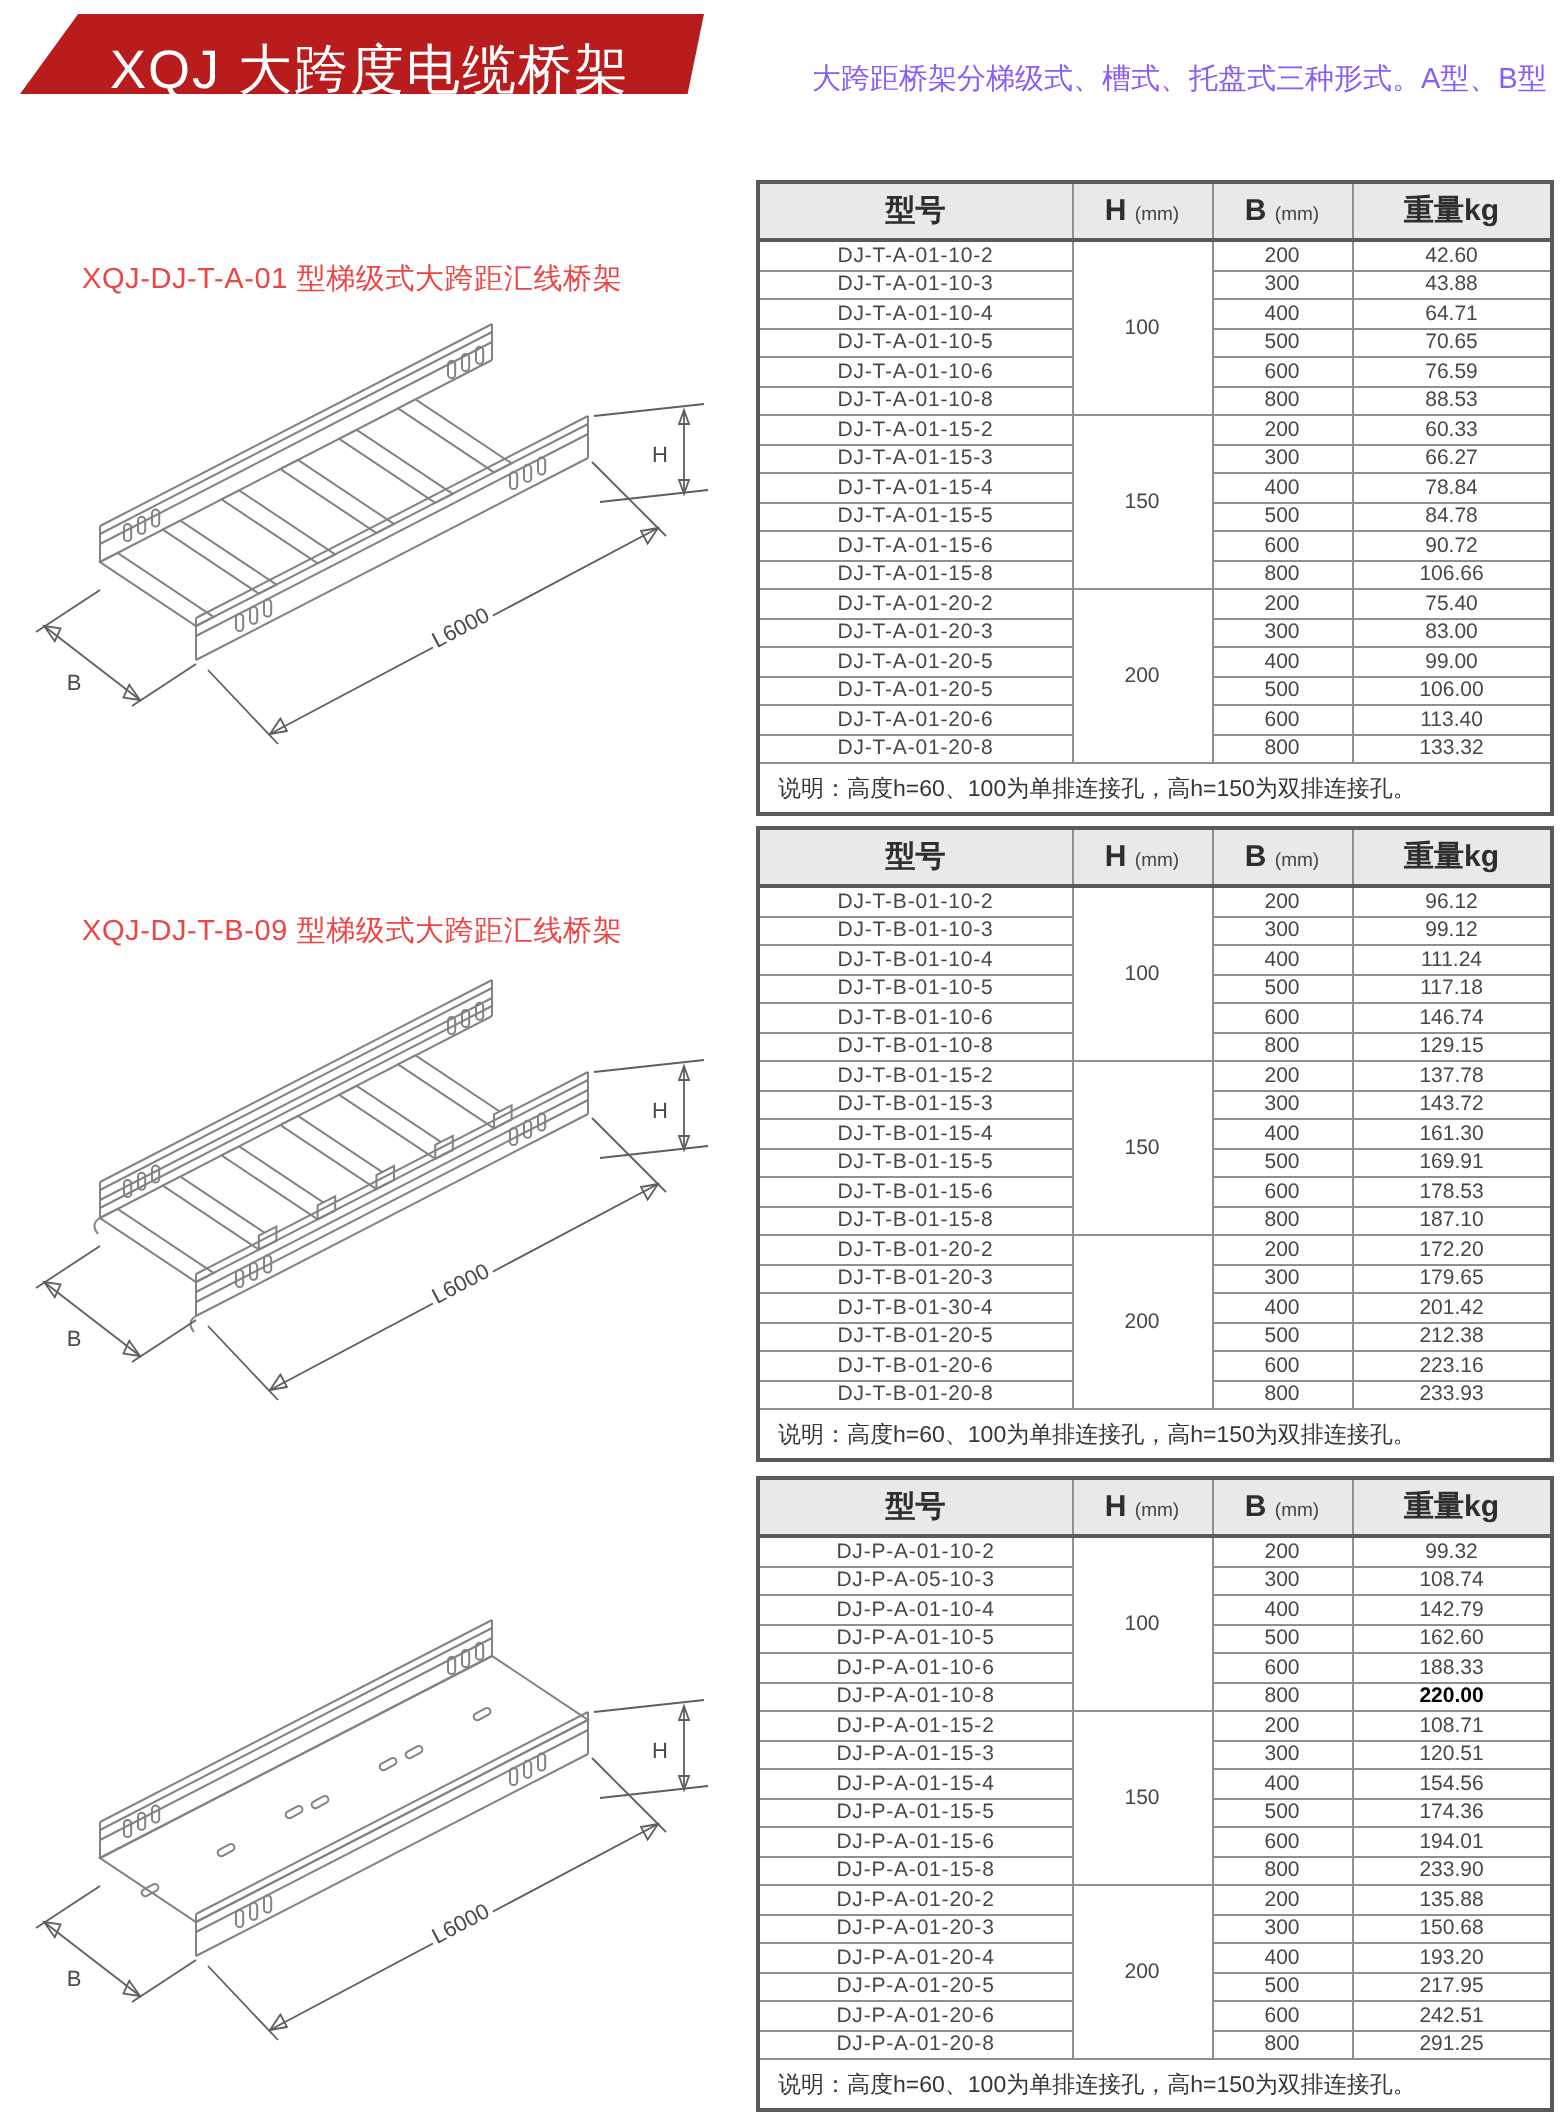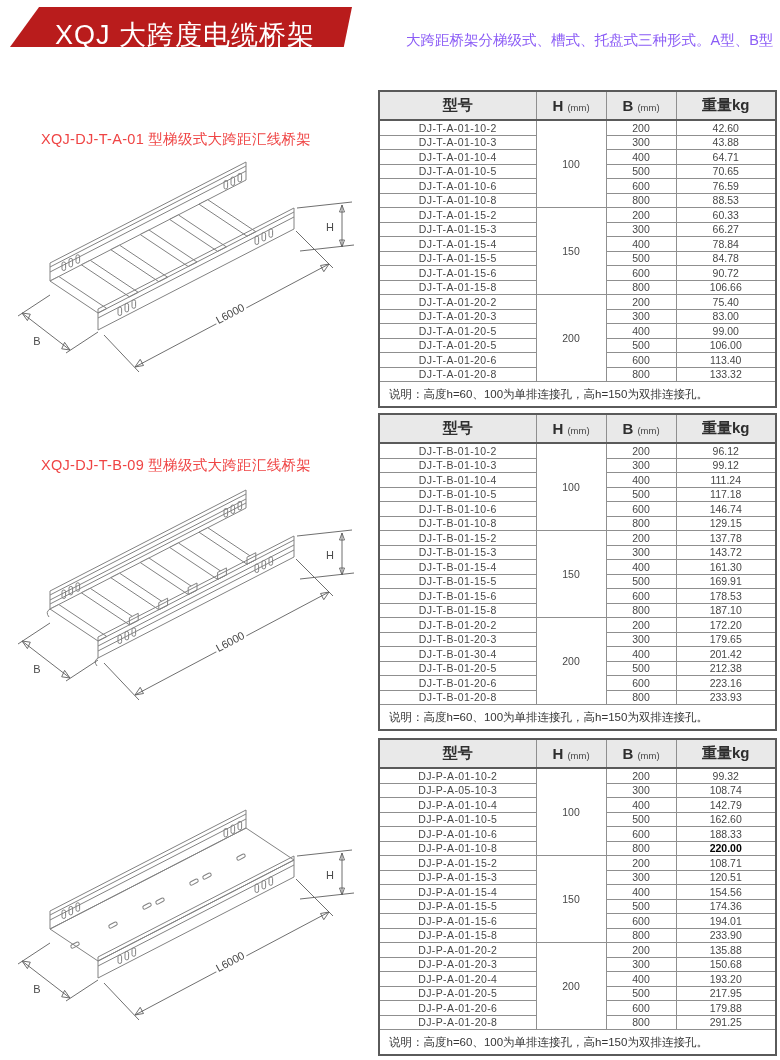--- a/index.html
+++ b/index.html
@@ -586,21 +586,21 @@
           <td class="c-wt">193.20</td>
         </tr>
         <tr>
           <td class="c-model">DJ-P-A-01-20-5</td>
           <td class="c-b">500</td>
           <td class="c-wt">217.95</td>
         </tr>
         <tr>
           <td class="c-model">DJ-P-A-01-20-6</td>
           <td class="c-b">600</td>
-          <td class="c-wt">179.88</td>
+          <td class="c-wt">242.51</td>
         </tr>
         <tr>
           <td class="c-model">DJ-P-A-01-20-8</td>
           <td class="c-b">800</td>
           <td class="c-wt">291.25</td>
         </tr>
       </tbody>
     <tfoot>
       <tr>
         <td colspan="4">说明：高度h=60、100为单排连接孔，高h=150为双排连接孔。</td>

